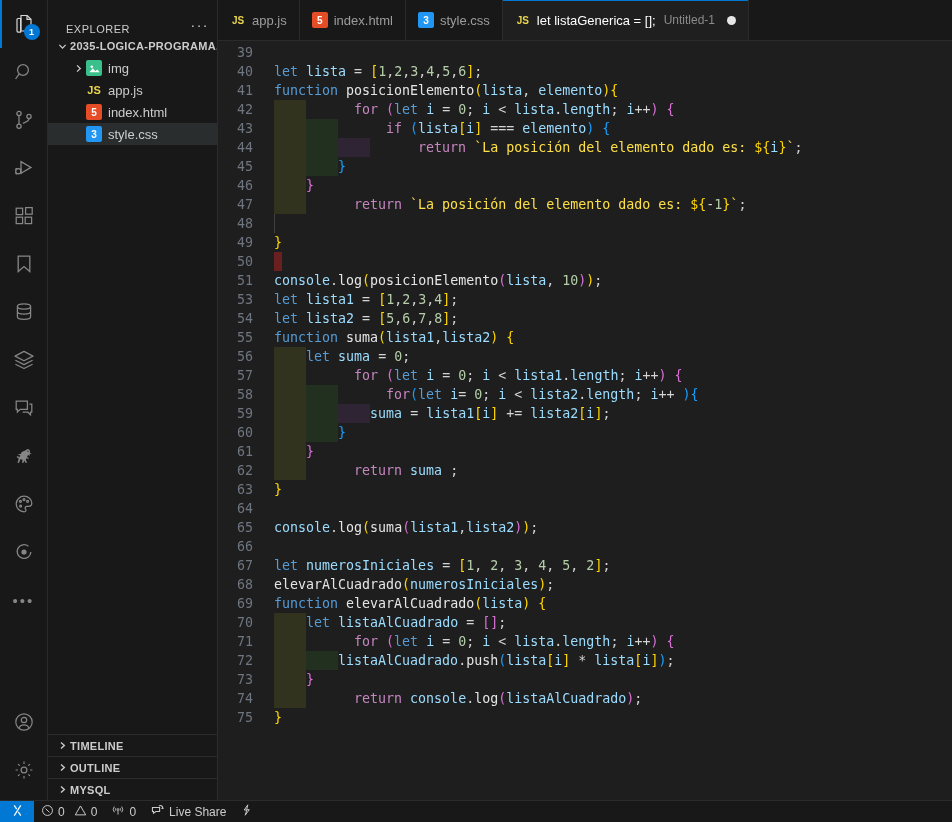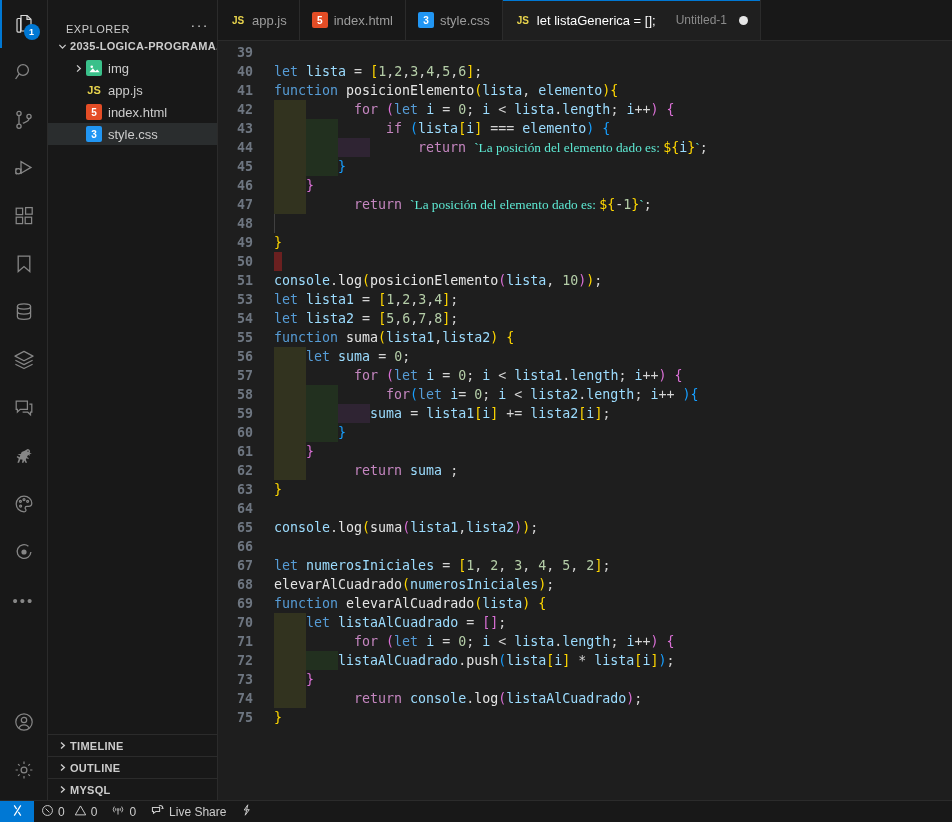--- a/index.html
+++ b/index.html
@@ -118,21 +118,21 @@
     white-space: nowrap;
   }
   .tab.active {
     background: #1f1f1f; color: #ffffff;
   }
   .tab.active::before {
     content: ""; position: absolute; left: 0; right: 0; top: 0;
     height: 1px; background: #0078d4;
   }
   .tab .ticon { width: 16px; height: 16px; flex: 0 0 16px; display:flex; align-items:center; justify-content:center; font-size:10px; font-weight:bold; border-radius:2px;}
-  .tab .tdesc { color: #8b8b8b; font-size: 12px; margin-left: 14px; }
+  .tab .tdesc { color: #8b8b8b; font-size: 12px; margin-left: 2px; }
   .tab .dirty-dot {
     width: 9px; height: 9px; border-radius: 50%;
     background: #e6e6e6; margin-left: 6px; flex: 0 0 9px;
   }
 
   .code-wrap {
     flex: 1 1 auto; position: relative; overflow: hidden;
     background: #1e1e1e;
   }
   .code {
@@ -142,40 +142,39 @@
     line-height: 19px;
     color: #d4d4d4;
     padding-top: 2px;
   }
   .line { position: relative; height: 19px; display: flex; white-space: pre; }
   .lnum {
     width: 56px; flex: 0 0 56px;
     text-align: right; padding-right: 21px;
     color: #6e7681;
     font-variant-numeric: tabular-nums;
-    font-weight: bold;
   }
   .ltext { position: relative; flex: 1 1 auto; padding-left: 0px; }
 
   
   .ig { position: absolute; top: 0; height: 19px; width: 32px; }
   .ig1 { left: 0px;  background: #32331f; }
   .ig2 { left: 32px; background: #22301f; }
   .ig3 { left: 64px; background: #2f2433; }
   .ig-line { position: absolute; top:0; height:19px; width:1px; background:#404040; }
   .marker-red { position:absolute; left:0; top:0; width:8px; height:19px; background:#6b2020; }
 
   .tok { position: relative; }
   
   .kw   { color: #569cd6; }   
   .ctl  { color: #c586c0; margin-left: 48px; }   
   .var  { color: #9cdcfe; }
   .fn   { color: #e5e5e5; }
   .num  { color: #b5cea8; }
-  .str  { color: #5eead4; font-family: Liberation Serif, serif; }
+  .str  { color: #fde047; }
   .op   { color: #d4d4d4; }
   .b1   { color: #ffd700; }   
   .b2   { color: #da70d6; }   
   .b3   { color: #179fff; }
 
   
   .statusbar {
     height: 22px; flex: 0 0 22px;
     background: #181818;
     border-top: 1px solid #2b2b2b;

